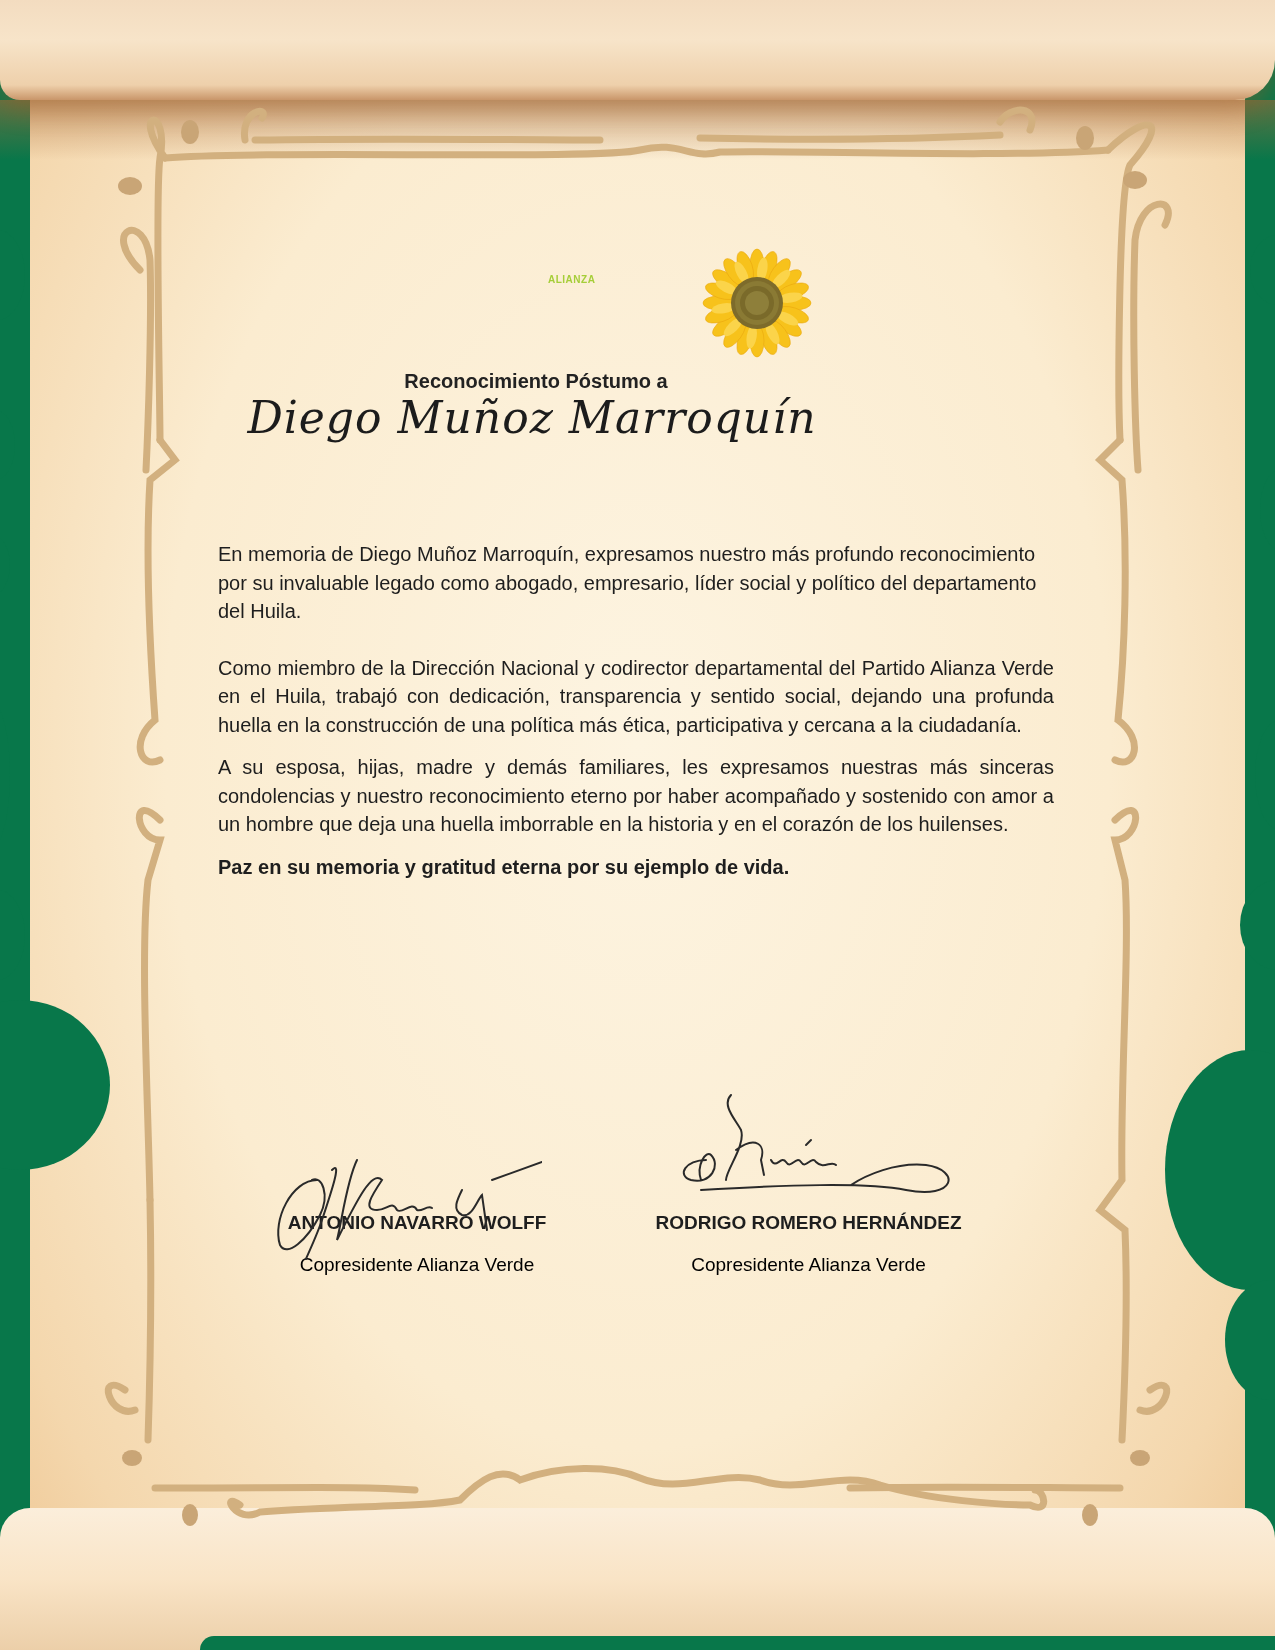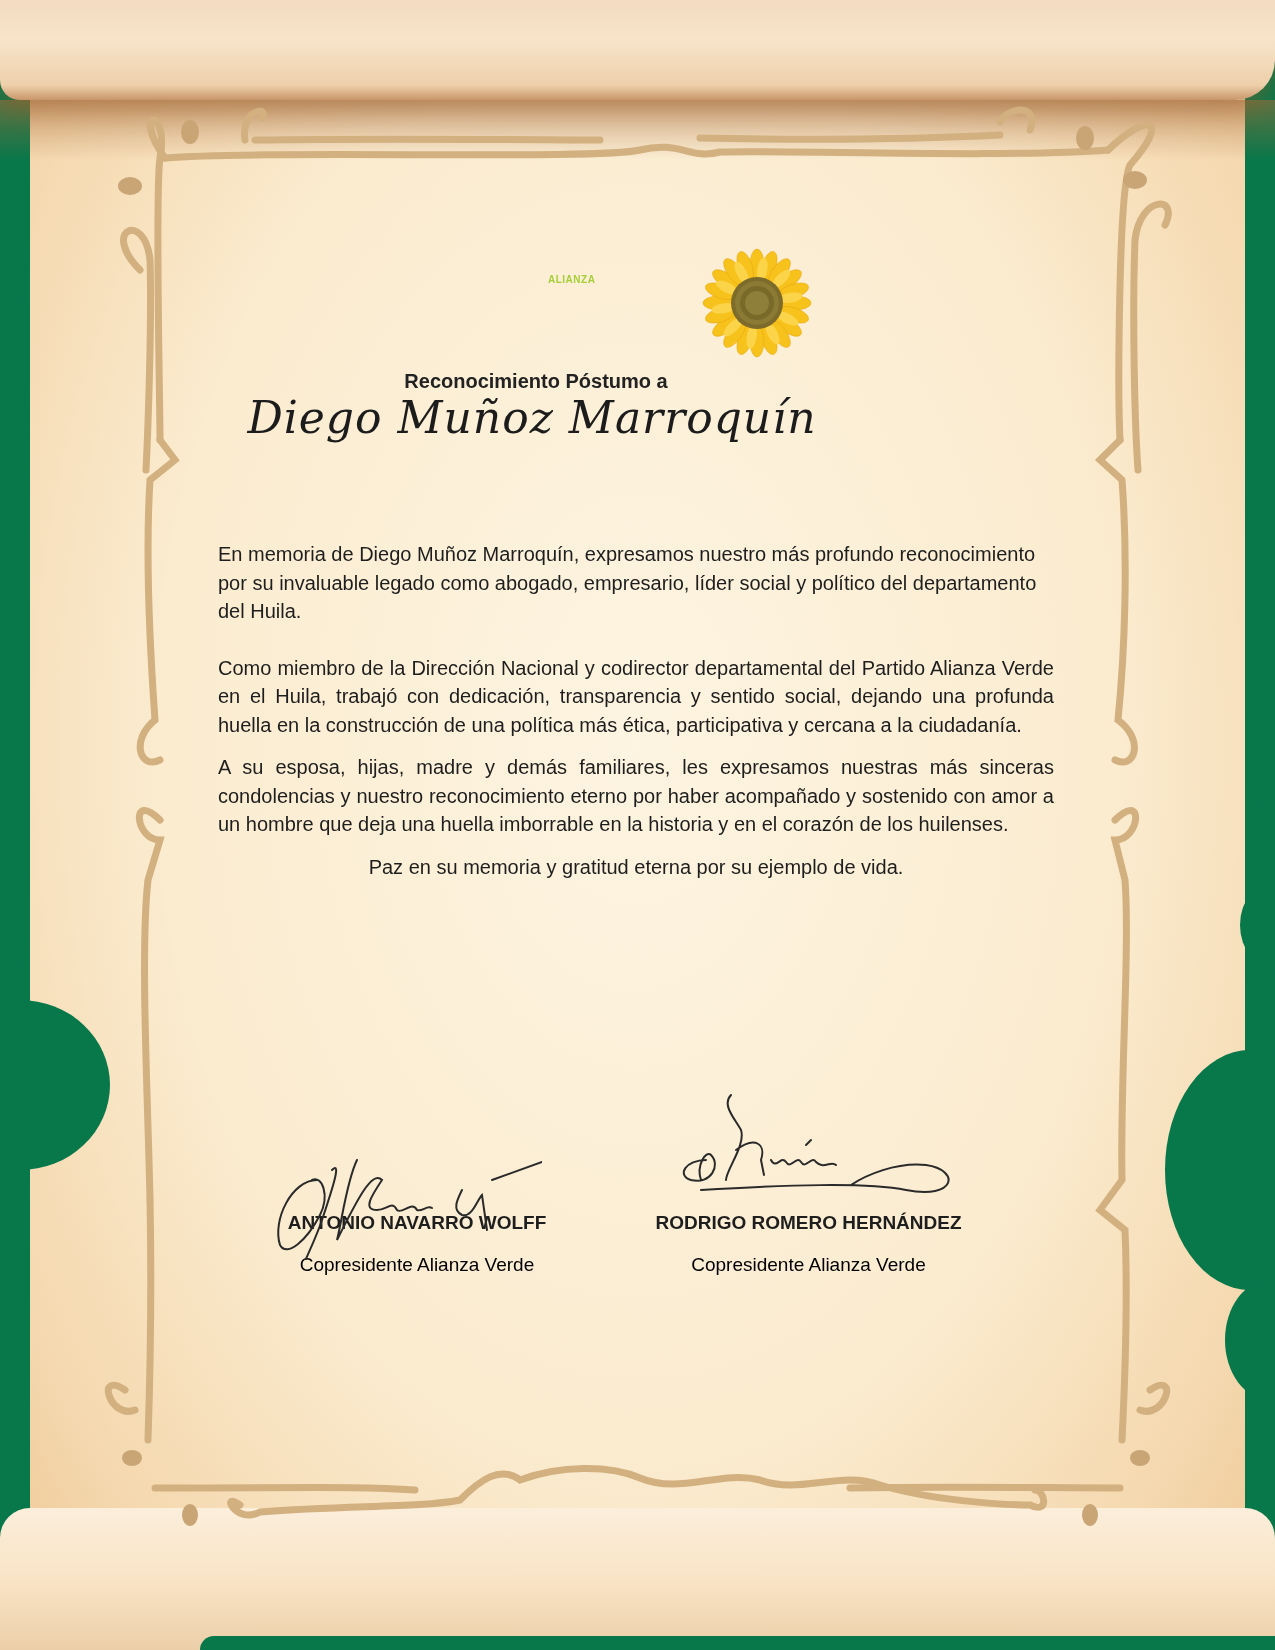--- a/index.html
+++ b/index.html
@@ -68,21 +68,21 @@
     font-size:44px; color:#1c1c1c; letter-spacing:1px;
   }
 
   .body-text {
     position:absolute; left:218px; width:836px; top:508px;
     font-size:20px; line-height:28.5px; color:#1e1e1e; text-align:justify;margin-top:32px;
   }
   .body-text p { margin:0 0 14px 0; }
   .body-text p.p1 { text-align:left; }
   .body-text p.gap { margin-top:28px; }
-  .body-text p.last { text-align:center; }
+  .body-text p.last { text-align:left;font-weight:bold; }
 
   .sig-block { position:absolute; text-align:center; }
   .sig-1 { left:262px; width:310px; top:1150px; }
   .sig-2 { left:626px; width:365px; top:1150px; }
   .sig-svg { display:block; margin:0 auto; }
   .sig-name { font-size:19px; font-weight:bold; color:#1e1e1e; margin-top:2px; white-space:nowrap; }
   .sig-role { font-size:19px; color:#000000; margin-top:20px; white-space:nowrap; }
 </style>
 </head>
 <body>

